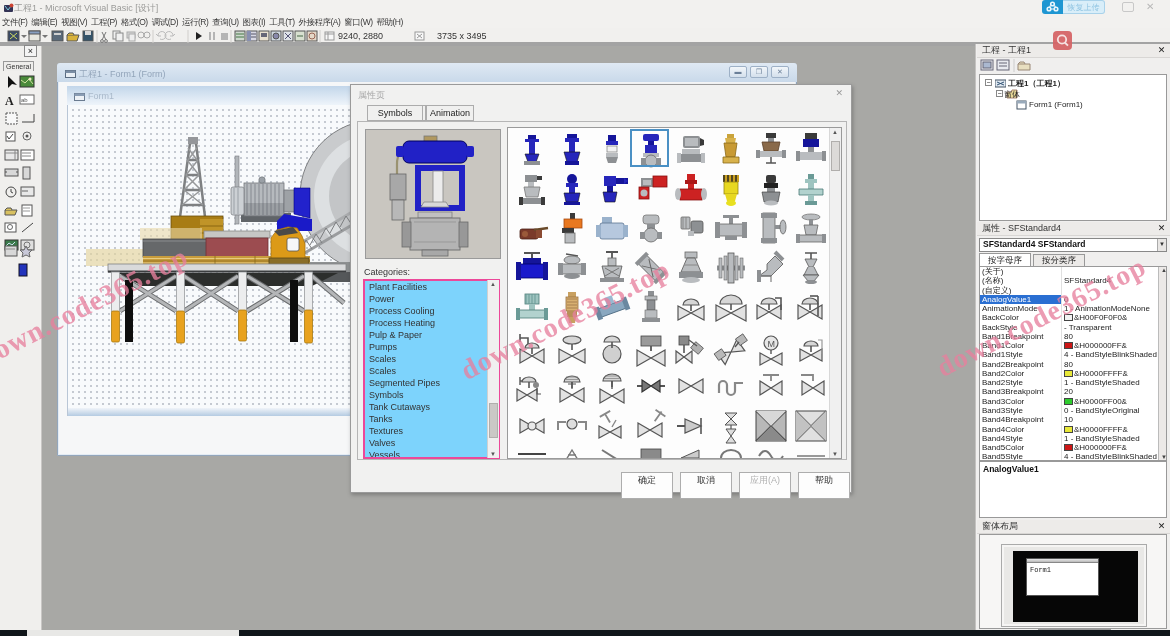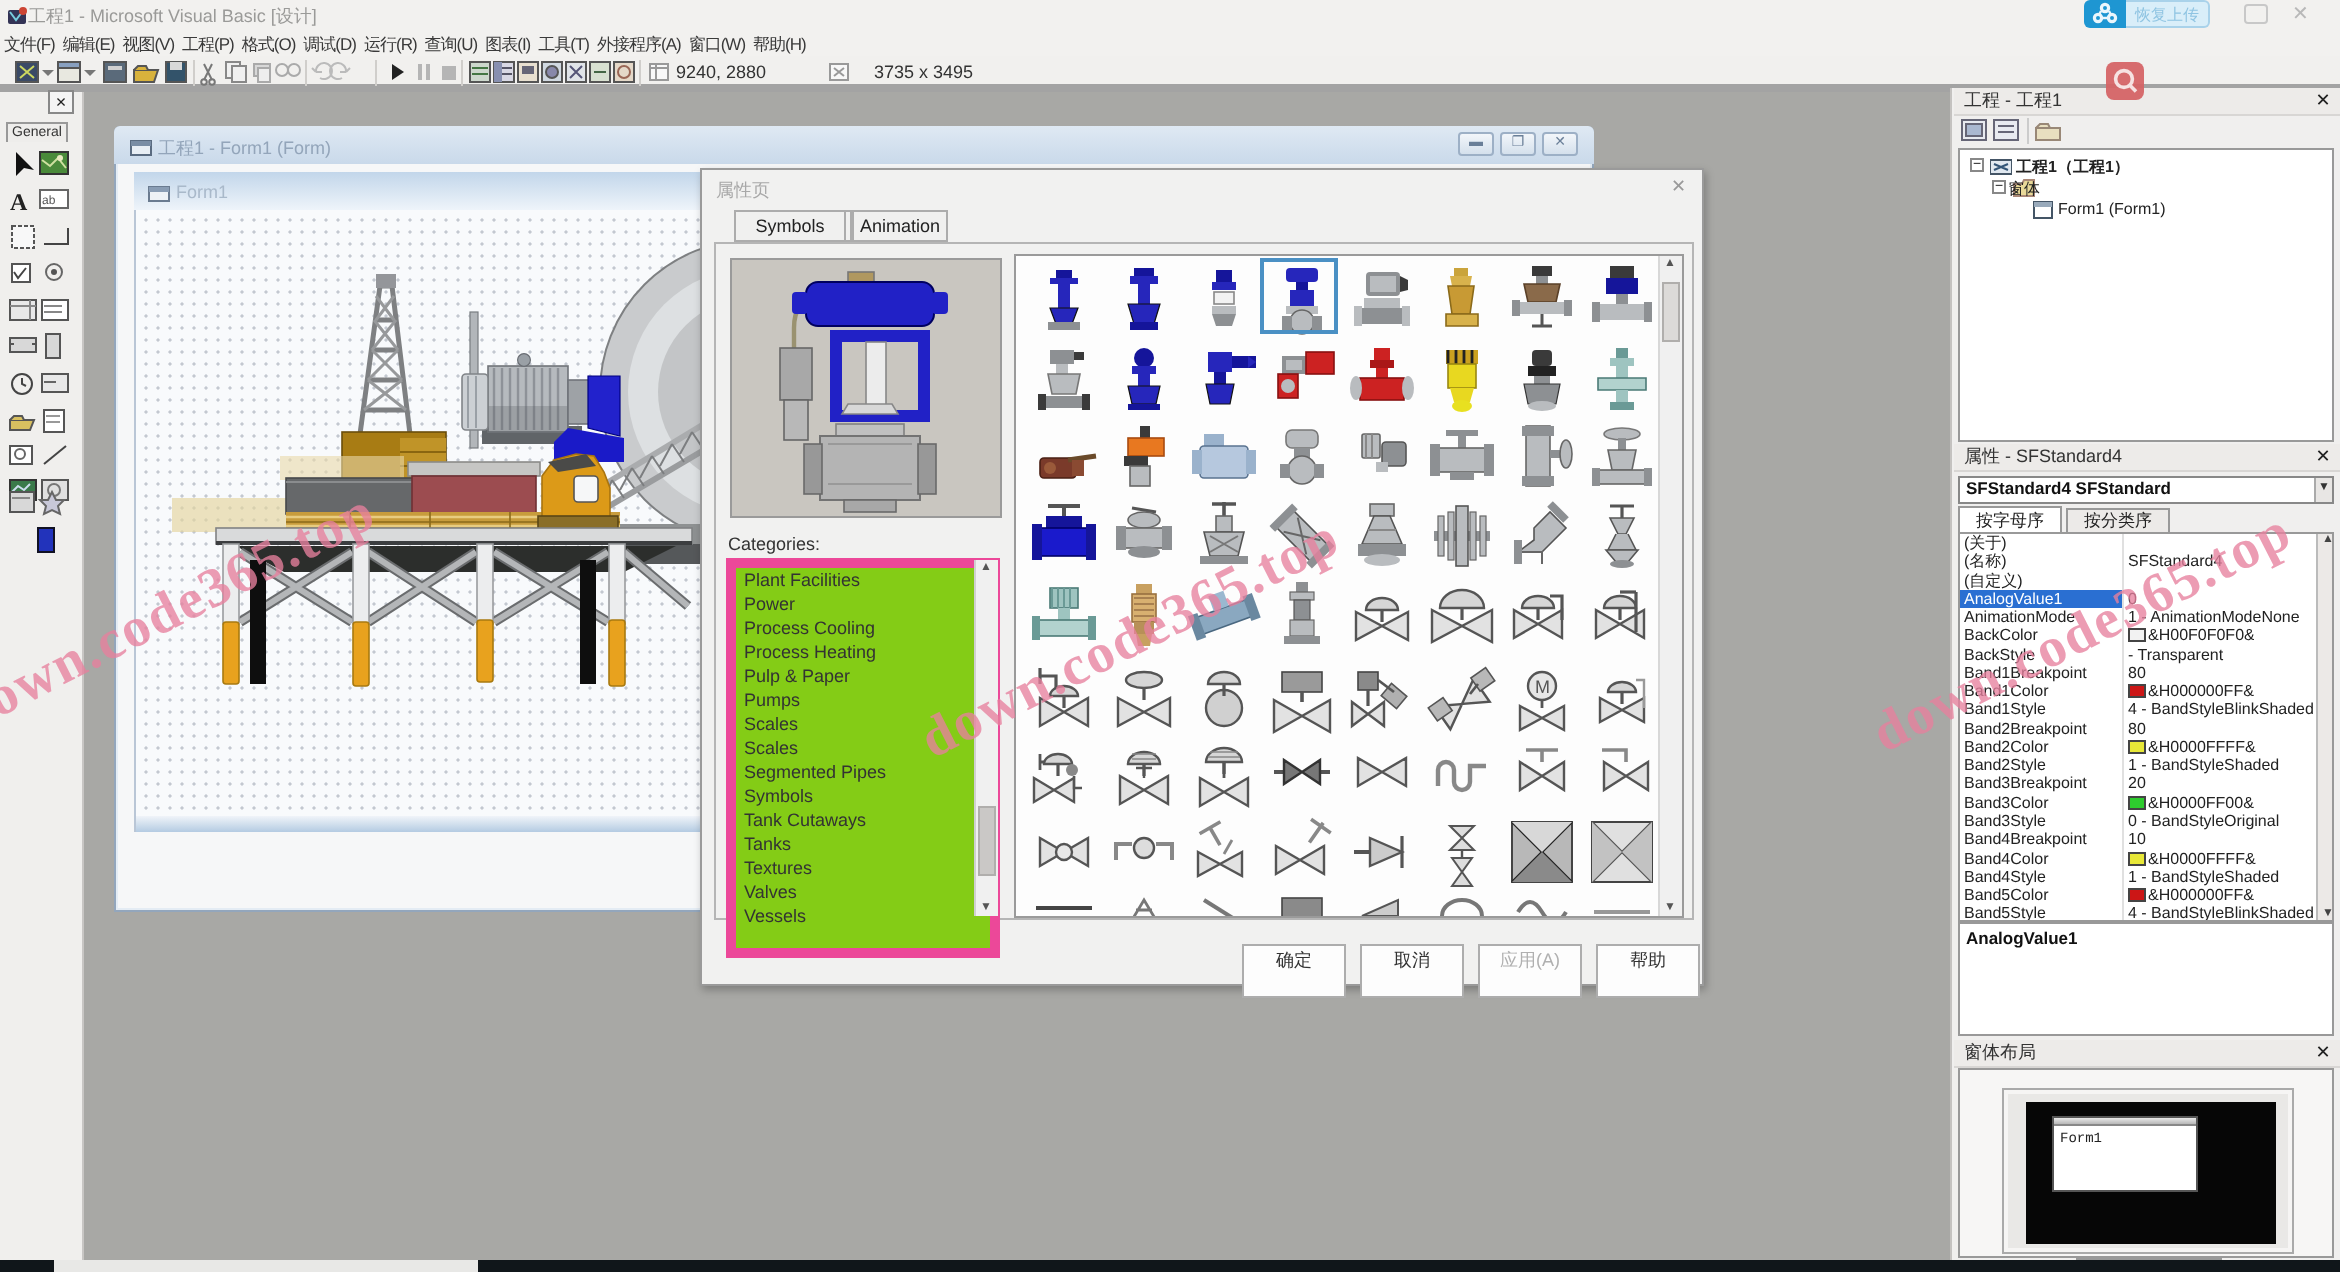--- a/index.html
+++ b/index.html
@@ -29,21 +29,21 @@
 
 #dlg{left:350px;top:84px;width:502px;height:409px;background:#f1f1f0;border:1px solid #9a9a9a;box-shadow:1px 2px 4px rgba(0,0,0,.25)}
 #dlgtitle{left:0;top:0;width:500px;height:18px;color:#555;font-size:9px}
 #dlg .tab{position:absolute;top:20px;height:16px;border:1px solid #acacac;background:#f0f0ef;color:#222;font-size:9px;text-align:center;line-height:15px}
 #tab1{left:16px;width:56px;background:#f6f6f5;height:17px;border-bottom:1px solid #f6f6f5;z-index:2}
 #tab2{left:44px;width:31px}
 #tab3{left:75px;width:48px}
 #tabpage{left:6px;top:36px;width:490px;height:339px;border:1px solid #b5b5b5;background:#f1f1f0}
 #preview{left:14px;top:44px;width:136px;height:130px;border:1px solid #9a9a9a;background:#c9c6c0}
 #catlabel{left:13px;top:182px;font-size:9px;color:#333}
-#catlist{left:12px;top:194px;width:137px;height:200px;background:#84cc16;border:5px solid #ec4899;font-size:9px;color:#333;overflow:hidden}
+#catlist{left:12px;top:194px;width:137px;height:180px;background:#7dd3fc;border:2px solid #ec4899;font-size:9px;color:#333;overflow:hidden}
 #catlist div{height:12px;line-height:12px;padding-left:4px;white-space:nowrap}
 #catscroll{left:136px;top:195px;width:12px;height:178px;background:#f0f0f0;border-left:1px solid #d0d0d0}
 #symgrid{left:156px;top:42px;width:335px;height:332px;background:#fdfdfd;border:1px solid #9a9a9a;overflow:hidden}
 #symscroll{left:478px;top:43px;width:12px;height:330px;background:#f0f0f0;border-left:1px solid #d8d8d8}
 .cell{position:absolute;width:40px;height:40px}
 .dbtn{position:absolute;top:387px;width:52px;height:27px;background:#fdfdfd;border:1px solid #adadad;font-size:9px;color:#333;text-align:center;line-height:15px}
 
 #rpanel{left:975px;top:44px;width:195px;height:586px;background:#f0efee;border-left:1px solid #c4c2c0}
 .ptitle{position:absolute;left:977px;width:193px;height:14px;background:#edebe9;font-size:9px;color:#333;border-bottom:1px solid #d8d6d4}
 .px{position:absolute;right:3px;top:1px;width:11px;height:11px;font-size:9px;color:#222;text-align:center;line-height:11px}

